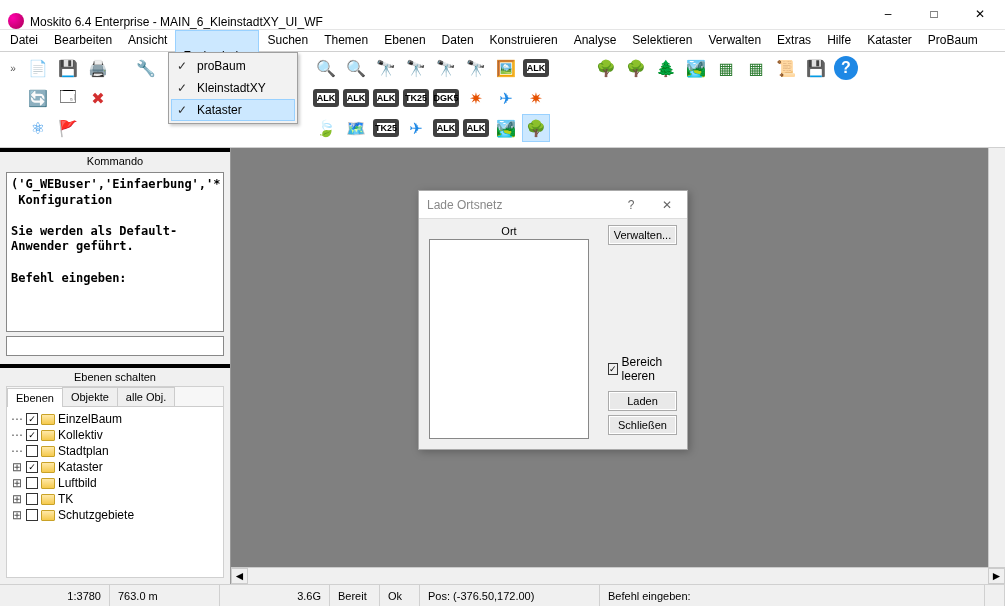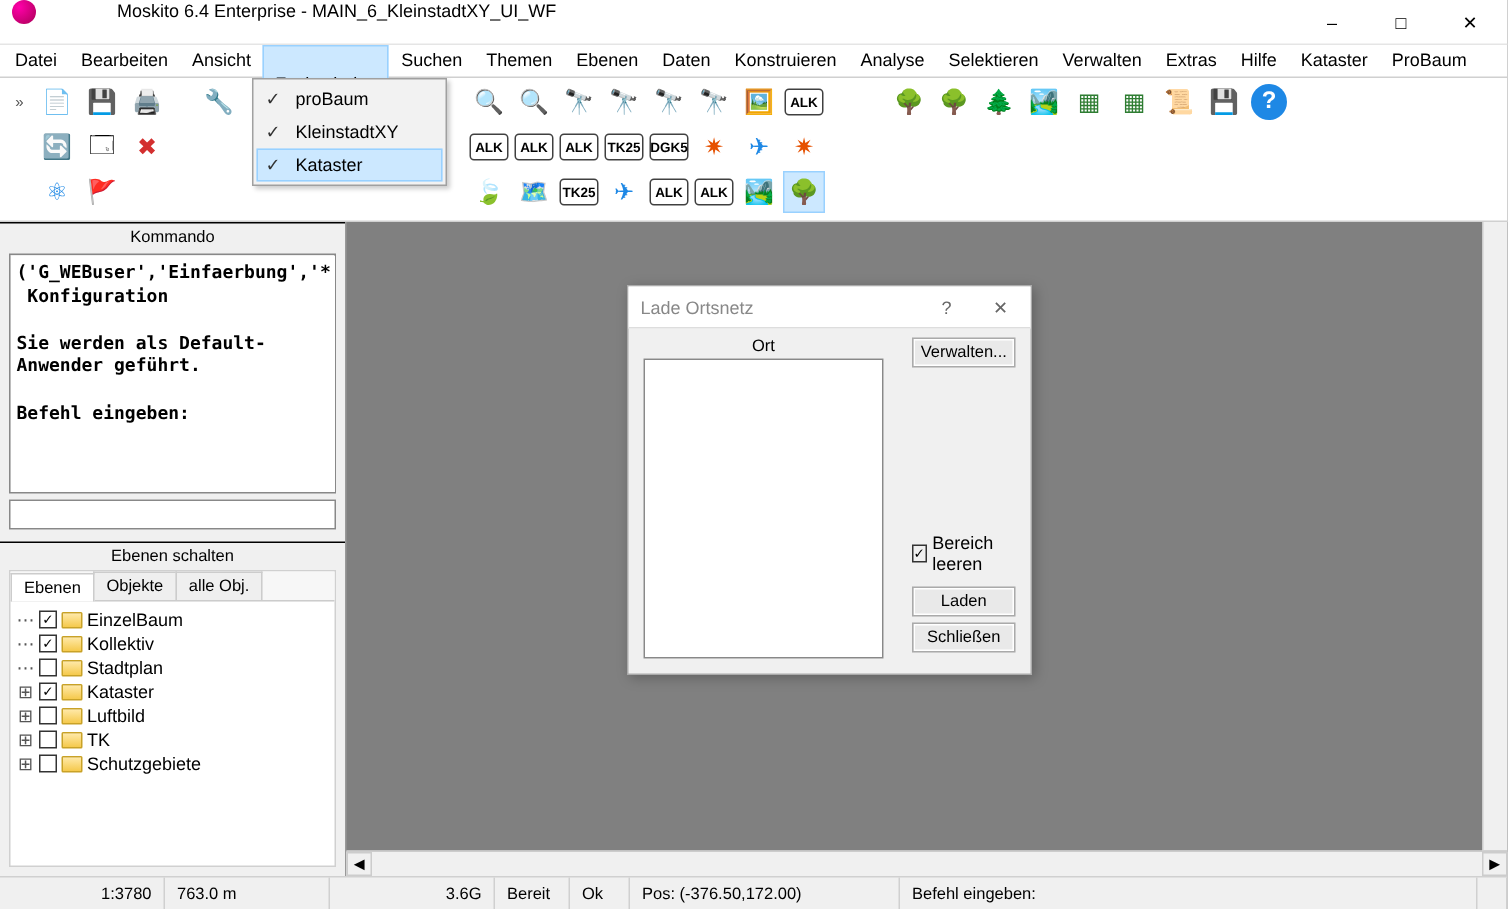--- a/index.html
+++ b/index.html
@@ -1,19 +1,19 @@
 <!DOCTYPE html>
 <html><head>
 <meta charset="utf-8">
 <style>
 * { box-sizing: border-box; margin: 0; padding: 0; font-family: "Segoe UI", Tahoma, sans-serif; font-size: 12px; }
 body { background: #fff; width: 1005px; height: 606px; overflow: hidden; position: relative; }
 
 
-.titlebar { height: 30px; background: #fff; display: flex; align-items: flex-start; padding: 0 2px 0 8px; border-bottom: 1px solid #e5e5e5; gap: 48px; }
+.titlebar { height: 30px; background: #fff; display: flex; align-items: flex-end; padding: 0 2px 0 8px; border-bottom: 1px solid #e5e5e5; }
 .titlebar .app-icon { width: 16px; height: 16px; border-radius: 50%; background: radial-gradient(circle at 30% 30%, #f0a, #a05); margin-right: 6px; }
 .titlebar .title { flex: 1; color: #000; }
 .titlebar .win-controls { display: flex; }
 .titlebar .win-btn { width: 46px; height: 30px; display: flex; align-items: center; justify-content: center; color: #000; }
 
 
 .menubar { height: 22px; display: flex; align-items: stretch; padding: 0 2px; border-bottom: 1px solid #d0d0d0; background: #fff; position: relative; }
 .menubar .menu-item { padding: 3px 8px; cursor: default; }
 .menubar .menu-item.active { background: #cce8ff; border: 1px solid #99d1ff; padding: 18px 7px; }
 
@@ -22,27 +22,27 @@
 .dropdown .dd-item { display: flex; align-items: center; padding: 4px 6px; }
 .dropdown .dd-item.hover { background: #cce8ff; border: 1px solid #99d1ff; padding: 3px 5px; }
 .dropdown .check { width: 20px; color: #333; }
 
 
 .toolbar-zone { height: 96px; background: #fff; border-bottom: 1px solid #d0d0d0; display: flex; padding: 2px 4px; gap: 2px; }
 .tool-group { display: flex; flex-direction: column; gap: 2px; }
 .tool-row { display: flex; gap: 2px; }
 .tool-btn { width: 28px; height: 28px; display: flex; align-items: center; justify-content: center; border: 1px solid transparent; font-size: 16px; }
 .tool-btn.tiny { width: 18px; height: 28px; font-size: 10px; color: #555; }
-.tool-alk { font-size: 9px; font-weight: bold; border: 1px solid #404040; border-radius: 3px; width: 26px; height: 18px; display:flex; align-items:center; justify-content:center; background:#fff;text-align:center; }
+.tool-alk { font-size: 9px; font-weight: bold; border: 4px solid #404040; border-radius: 3px; width: 26px; height: 18px; display:flex; align-items:center; justify-content:center; background:#fff;text-align:center; }
 .help-icon { width:24px; height:24px; border-radius:50%; background:#1e88e5; color:#fff; font-weight:bold; font-size:16px; display:flex; align-items:center; justify-content:center; }
 
 
 .main { display: flex; height: 436px; }
 .left-col { width: 230px; display: flex; flex-direction: column; background: #f0f0f0; }
-.panel-title { text-align: center; padding: 3px; background: #f0f0f0; border-top: 1px solid #000000; font-size: 11px; }
+.panel-title { text-align: center; padding: 3px; background: #f0f0f0; border-top: 4px solid #000000; font-size: 11px; }
 .kommando-box { margin: 2px 6px; height: 160px; border: 1px solid #888; background: #fff; padding: 4px; font-family: Consolas, monospace; font-size: 12px; font-weight: bold; overflow-y: scroll; white-space: pre-wrap; line-height: 1.3; }
 .kommando-input { margin: 2px 6px 8px 6px; height: 20px; border: 1px solid #888; background:#fff; }
 
 .layers-panel { flex: 1; margin: 0 6px 6px 6px; background: #fff; border: 1px solid #d0d0d0; display:flex; flex-direction:column; }
 .tab-row { display: flex; background: #f7f7f7; border-bottom: 1px solid #ccc; }
 .tab { padding: 3px 8px; border: 1px solid #ccc; border-bottom: none; background: #efefef; font-size: 11px; margin-right: -1px; }
 .tab.active { background: #fff; position: relative; top: 1px; }
 .tree { flex:1; overflow-y: scroll; padding: 4px 2px; font-size: 11px; }
 .tree-item { display: flex; align-items: center; gap: 3px; padding: 1px 2px; }
 .tree-item .exp { width: 12px; text-align:center; color:#555; }

